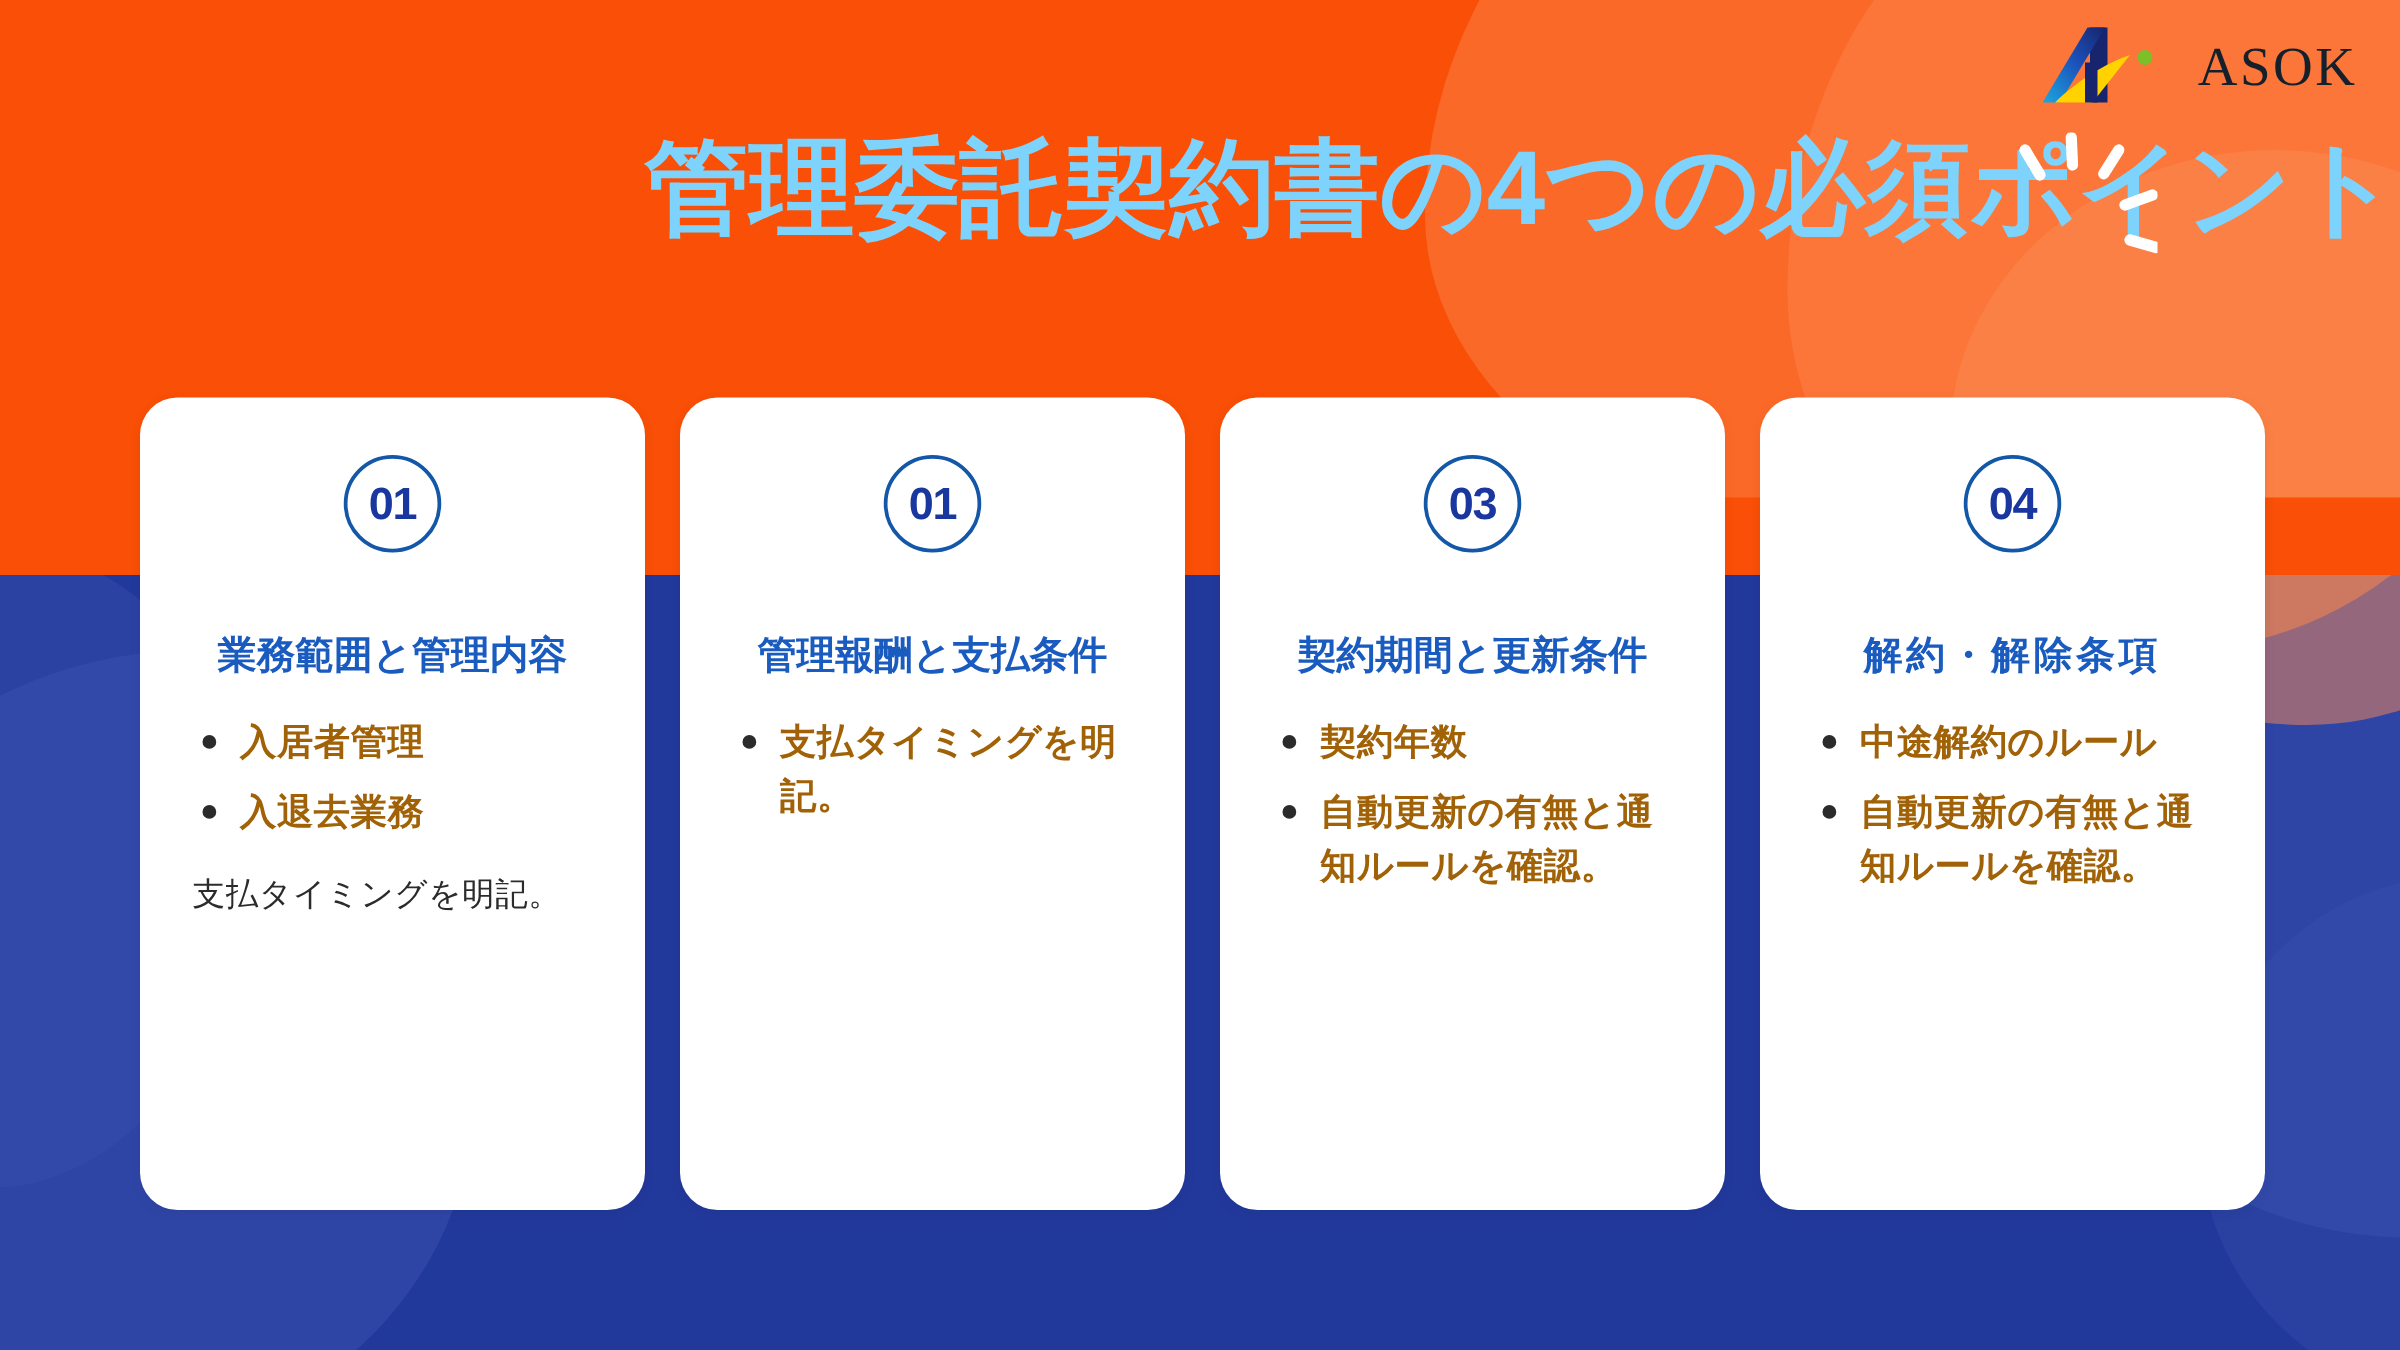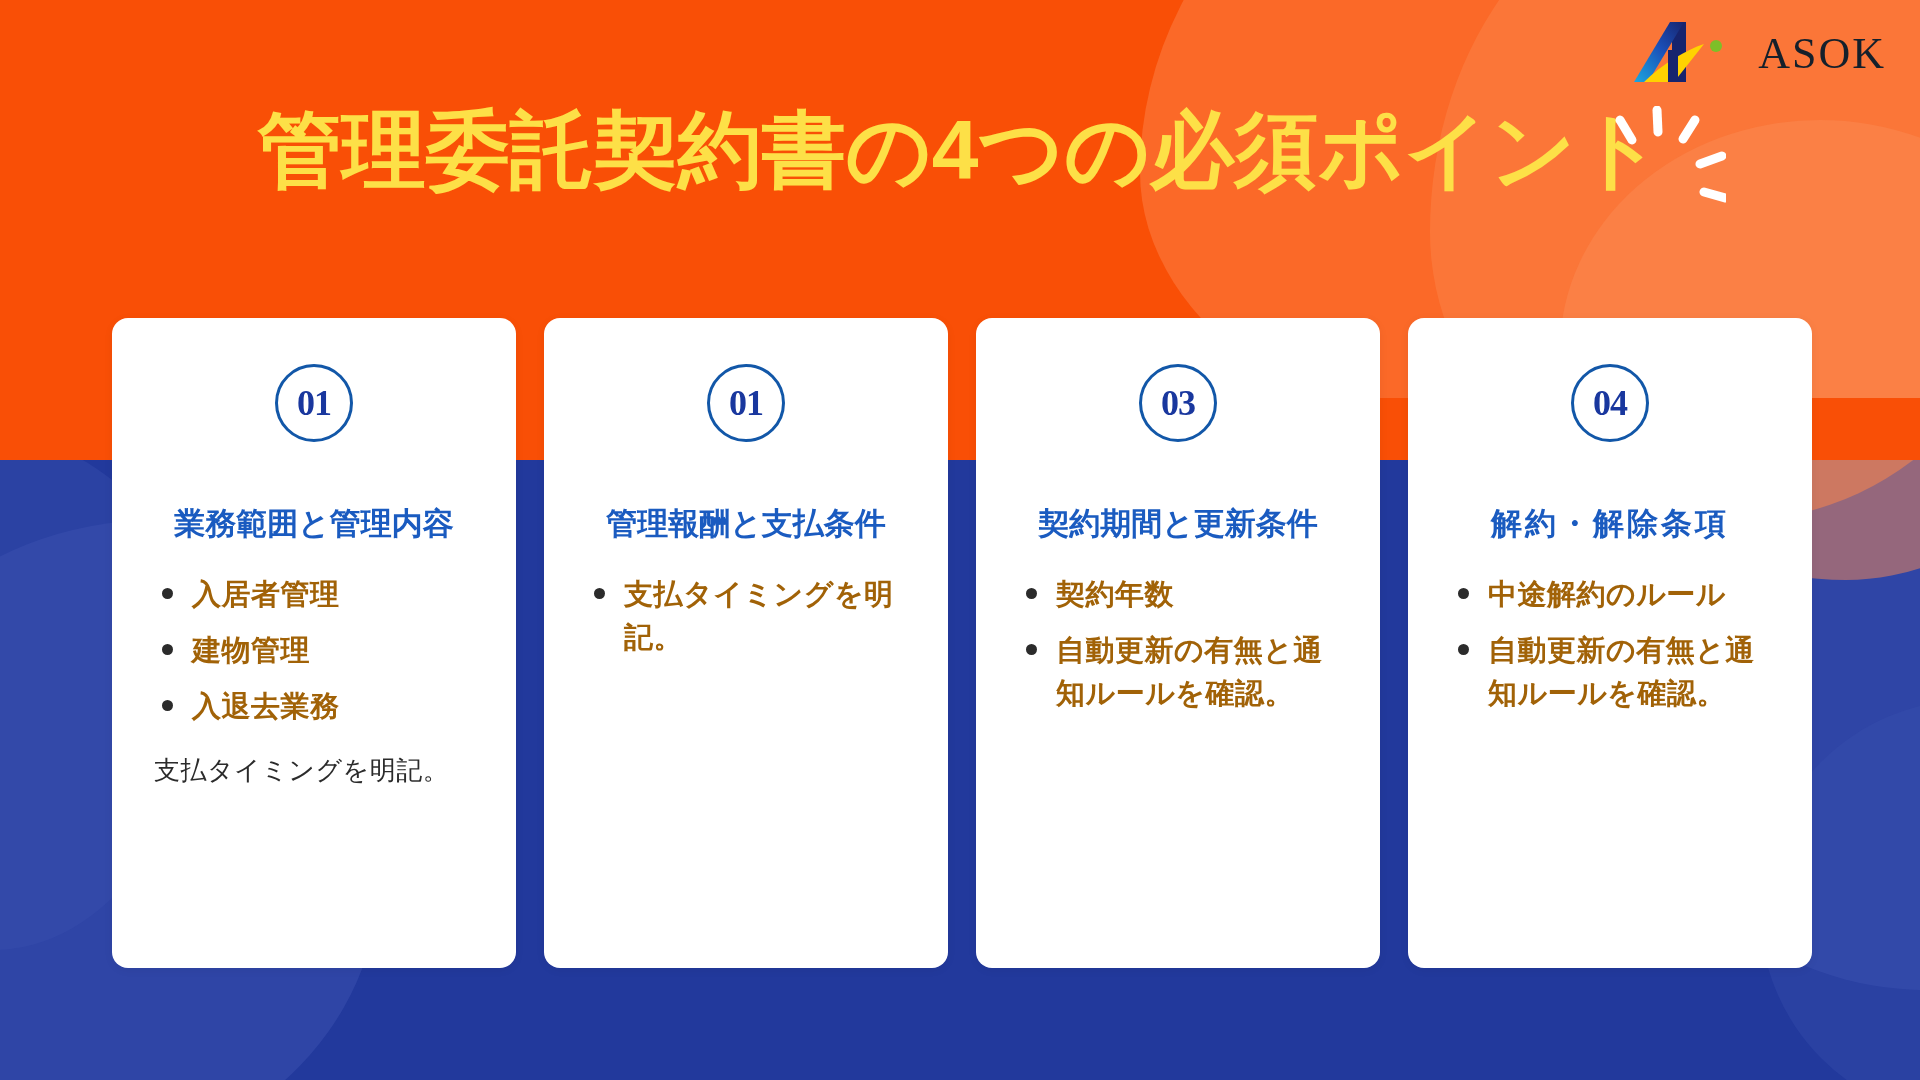--- a/index.html
+++ b/index.html
@@ -72,46 +72,45 @@
   .logo-mark { width:72px; height:66px; position:relative; display:block; }
   .logo-text {
     font-family:"Liberation Serif","DejaVu Serif",serif;
     font-size:44px; letter-spacing:2px; color:#15202B;margin-left:28px;
   }
   .logo-dot { width:12px; height:12px; border-radius:50%; background:#7DBF28; margin-left:-2px; margin-right:2px; align-self:flex-start; margin-top:20px;}
 
   
   .title {
     position:absolute; left:0; top:106px; width:1920px;
-    text-align:center;
-    color:#fde047;
+    text-align:right;
+    color:#7dd3fc;
     font-size:84px;
     font-weight:bold;
     letter-spacing:0px;
     line-height:1.05;
     white-space:nowrap;
     z-index:6;
   }
   .sparkle { position:absolute; left:1596px; top:106px; width:130px; height:110px; z-index:7; }
 
   
   .cards {
     position:absolute; left:112px; top:318px;
     width:1700px; height:650px;
     display:flex; gap:28px;
     z-index:5;
   }
   .card {
     flex:1 1 0;
     background:#FFFFFF;
-    border-radius:16px;
+    border-radius:30px;
     padding:46px 30px 30px 30px;
     display:flex; flex-direction:column; align-items:center;
     box-shadow:0 2px 10px rgba(0,0,0,.06);
-    font-family:Liberation Serif, serif;
   }
   .badge {
     width:78px; height:78px; border-radius:50%;
     border:3px solid #1257A8;
     display:flex; align-items:center; justify-content:center;
     color:#19379E; font-size:36px; font-weight:bold; letter-spacing:-1px;
     flex:0 0 auto;
   }
   .card-title {
     margin-top:61px;
@@ -204,21 +203,20 @@
     </g>
   </svg>
 
   <div class="cards">
 
     <div class="card">
       <div class="badge">01</div>
       <div class="card-title">業務範囲と管理内容</div>
       <ul class="bullets">
         <li>入居者管理</li>
-        <li>建物管理</li>
         <li>入退去業務</li>
       </ul>
       <div class="footnote">支払タイミングを明記。</div>
     </div>
 
     <div class="card">
       <div class="badge">01</div>
       <div class="card-title">管理報酬と支払条件</div>
       <ul class="bullets">
         <li>支払タイミングを明記。</li>

